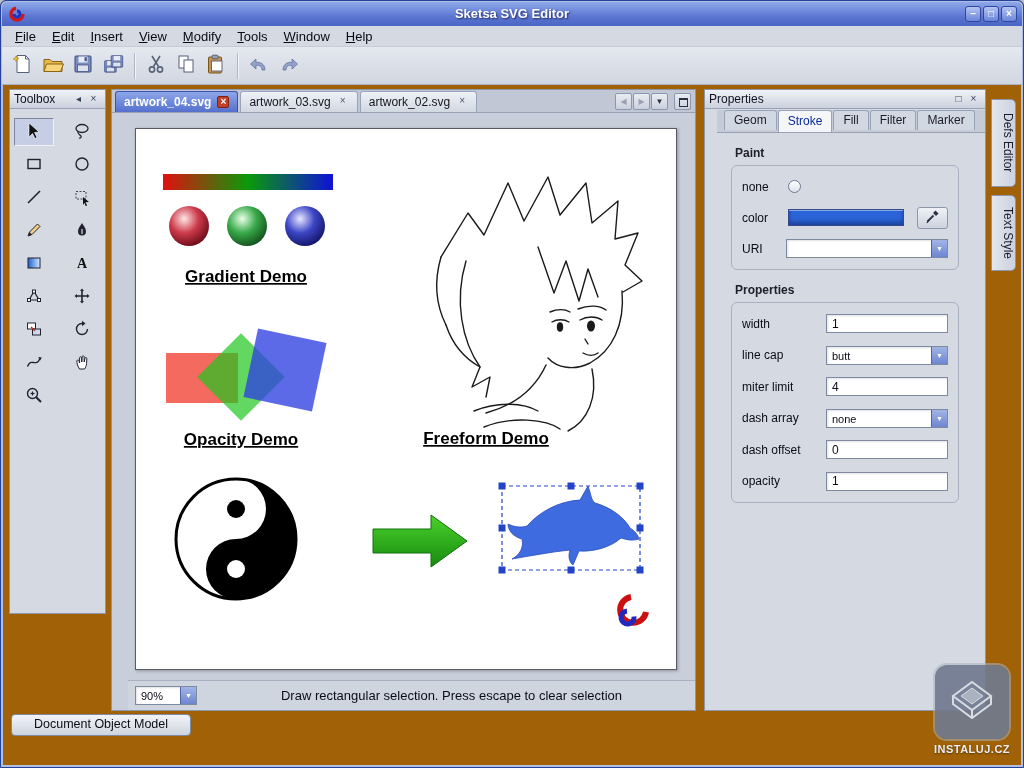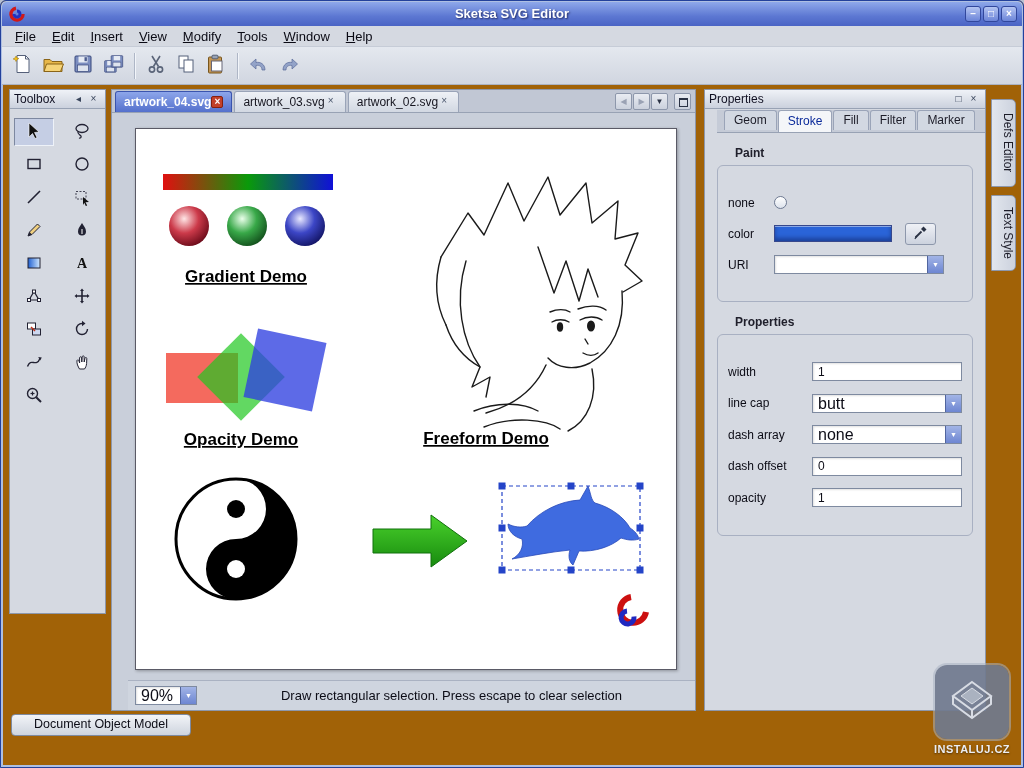--- a/index.html
+++ b/index.html
@@ -48,21 +48,21 @@
                gap:5px 8px; padding-top:9px; }
   .tool { width:40px; height:28px; display:flex; align-items:center; justify-content:center;
           border:1px solid transparent; }
   .tool.selected { background:#c5cee4; border-color:#7d88a0 #eef2f8 #eef2f8 #7d88a0; }
 
   
   .docarea { position:absolute; left:110px; top:88px; width:585px; height:622px;
              background:#c9cfda; border:1px solid #8d97ab; }
   .tabbar { position:absolute; top:0; left:0; right:0; height:23px; background:#c1c7d4;
             border-bottom:1px solid #98a2b4; display:flex; align-items:flex-end; padding-left:3px; }
-  .doc-tab { height:21px; display:flex; align-items:center; padding:0 8px; font-size:12px;
+  .doc-tab { height:21px; display:flex; align-items:center; gap:6px; padding:0 8px; font-size:12px;
              border:1px solid #9aa4b8; border-bottom:none; border-radius:3px 3px 0 0;
              background:linear-gradient(#eef1f6,#d2d8e2); color:#15151f; margin-right:2px; }
   .doc-tab.active { background:linear-gradient(#8da6ea,#5470cc); color:#fff; border-color:#3a54ae; font-weight:bold; }
   .tab-close { width:12px; height:12px; font-size:10px; line-height:10px; text-align:center; color:#4c586e; }
   .doc-tab.active .tab-close { background:#c2402a; border:1px solid #85200f; border-radius:2px; color:#fff; }
   .tab-nav { position:absolute; right:27px; top:3px; display:flex; gap:1px; }
   .nav-btn { width:17px; height:17px; background:linear-gradient(#e9ecf2,#cbd1dd); border:1px solid #8d97ab;
              border-radius:2px; font-size:8px; color:#9aa2b4; text-align:center; line-height:15px; }
   .nav-btn.dark { color:#2a3244; }
   .restore-btn { position:absolute; right:4px; top:3px; width:17px; height:17px;
@@ -86,33 +86,33 @@
   
   .props-panel { position:absolute; left:703px; top:88px; width:282px; height:622px;
                  background:#d5d9e1; border:1px solid #8d97ab; }
   .ptabs { position:absolute; top:20px; left:12px; right:0; height:23px; background:#c5cbd7;
            border-bottom:1px solid #98a2b4; display:flex; padding-left:7px; }
   .ptab { height:20px; padding:0 9px; font-size:12px; border:1px solid #9aa4b8; border-bottom:none;
           border-radius:3px 3px 0 0; background:#d2d8e2; color:#1c1c28; margin-right:1px; line-height:19px; }
   .ptab.active { background:#f4f6f9; color:#0a2a9a; height:22px; line-height:21px; }
   .props-body { position:absolute; top:43px; left:0; right:0; bottom:0; }
   .group-title { font-weight:bold; font-size:12px; color:#20202c; margin:13px 0 5px 30px; }
-  .group-box { margin:0 12px; border:1px solid #a8b0c2; border-radius:6px; padding:21px 10px; }
+  .group-box { margin:0 26px; border:1px solid #a8b0c2; border-radius:6px; padding:5px 10px; }
 
   .paint-row { display:flex; align-items:center; height:31px; font-size:12px; color:#0c0c16; }
   .plabel2 { width:46px; }
   .radio { width:13px; height:13px; border:1px solid #6e7a92; border-radius:50%;
            background:linear-gradient(#ffffff,#dde3ec); }
   .swatch { width:118px; height:17px; border:1px solid #37488c;
             box-shadow:inset 0 1px 0 rgba(255,255,255,.45), inset 0 -3px 4px rgba(0,0,40,.35); }
   .dropper-btn { width:31px; height:22px; margin-left:13px; background:linear-gradient(#eff1f6,#ccd2de);
                  border:1px solid #8d97ab; border-radius:3px; display:flex; align-items:center; justify-content:center; }
   .combo { height:19px; display:flex; border:1px solid #7e8aa0; background:#fff;
            box-shadow:inset 1px 1px 2px rgba(0,0,0,.12); }
-  .cval { flex:1; font-size:16px; padding:1px 5px; line-height:16px; color:#0c0c16; white-space:nowrap; overflow:hidden; }
+  .cval { flex:1; font-size:11px; padding:1px 5px; line-height:16px; color:#0c0c16; white-space:nowrap; overflow:hidden; }
   .carrow { width:16px; background:linear-gradient(#a2b4e6,#6d86d2); border-left:1px solid #51659e;
             color:#fff; font-size:7px; text-align:center; line-height:17px; flex:none; }
   .uri-combo { width:170px; }
 
   .prow { display:flex; align-items:center; height:31.5px; font-size:12px; color:#0c0c16; }
   .plabel { width:84px; }
   .pctrl { flex:1; }
   input.tfield { width:100%; height:19px; background:#fff; border:1px solid #7e8aa0;
                  box-shadow:inset 1px 1px 2px rgba(0,0,0,.12); font-size:12px; padding:0 5px;
                  font-family:"Liberation Sans", sans-serif; color:#0c0c16; }
@@ -546,20 +546,24 @@
         <div class="prow">
           <span class="plabel">line cap</span>
           <span class="pctrl">
               <div class="combo">
             <span class="cval">butt</span>
             <span class="carrow">▼</span>
               </div>
             </span>
         </div>
         <div class="prow">
+          <span class="plabel">miter limit</span>
+          <span class="pctrl"><input class="tfield" value="4" style=""></span>
+        </div>
+        <div class="prow">
           <span class="plabel">dash array</span>
           <span class="pctrl">
               <div class="combo">
             <span class="cval">none</span>
             <span class="carrow">▼</span>
               </div>
             </span>
         </div>
         <div class="prow">
           <span class="plabel">dash offset</span>

